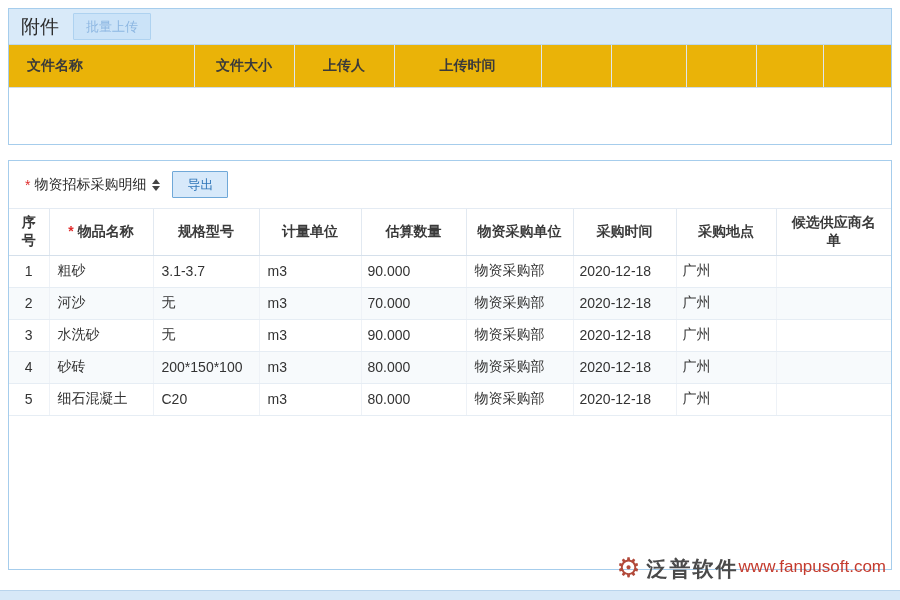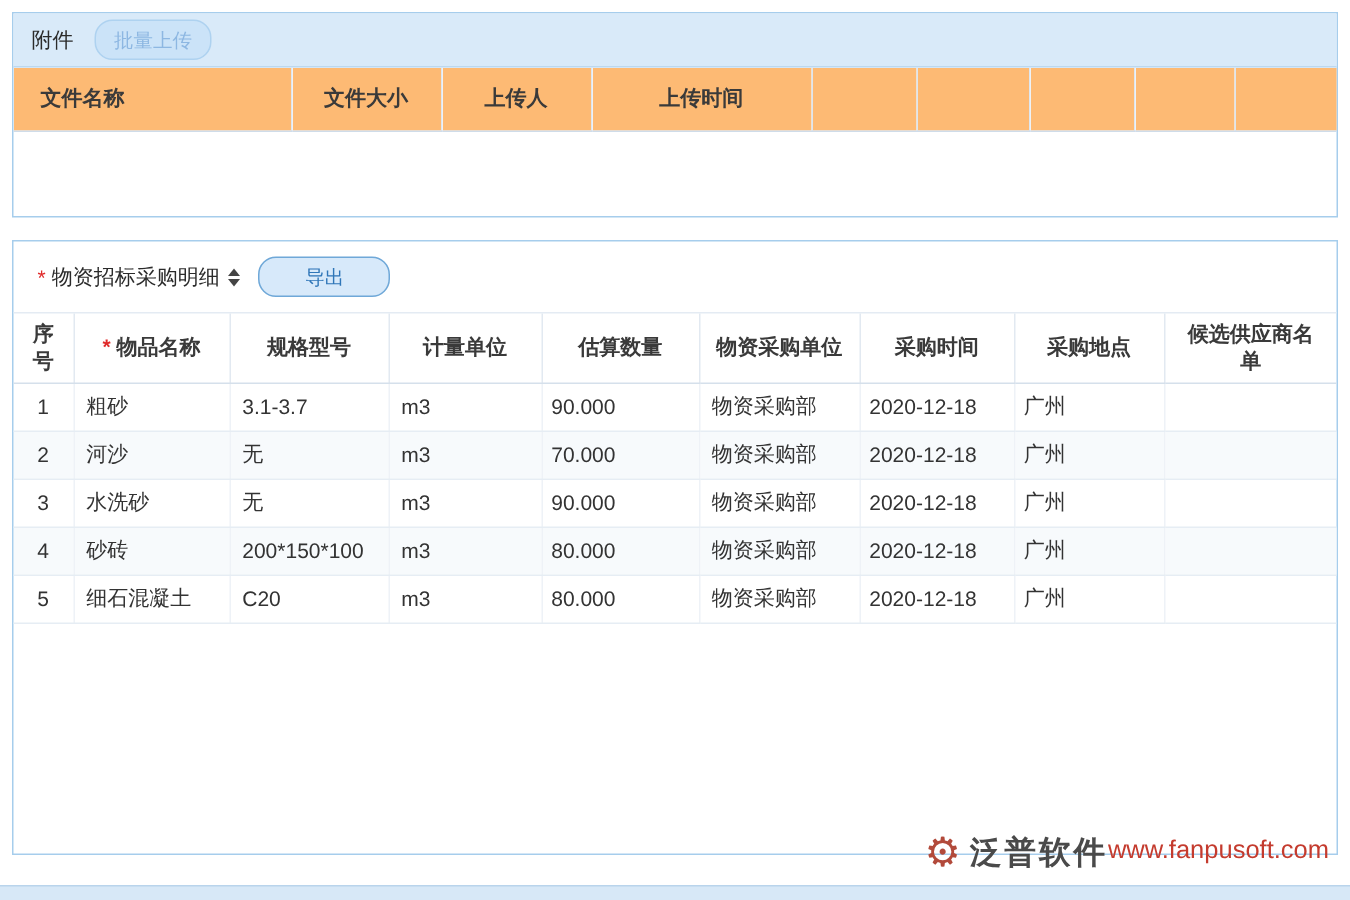--- a/index.html
+++ b/index.html
@@ -20,31 +20,31 @@
 
   
   .attachments-panel { margin-top: 8px; height: 137px; }
   .panel-header {
     height: 36px;
     background: #d9eaf9;
     display: flex; align-items: center;
     padding: 0 12px; gap: 14px;
     border-bottom: 1px solid #bcd8ef;
   }
-  .panel-title { font-size: 14px; color: #2b2b2b; }
-
-  .btn { font-family: inherit; font-size: 13px; border-radius: 12px; cursor: pointer; line-height: 1.2; }
+  .panel-title { font-size: 19px; color: #2b2b2b; }
+
+  .btn { font-family: inherit; font-size: 13px; border-radius: 1px; cursor: pointer; line-height: 1.2; }
   .btn-batch { background: #cbe3f8; border: 1px solid #aed2f0; color: #8db7e2; padding: 5px 12px; }
-  .btn-export { background: #d7e9fa; border: 1px solid #6fa8d8; color: #2f76b8; padding: 5px 30px; }
+  .btn-export { background: #d7e9fa; border: 1px solid #6fa8d8; color: #2f76b8; padding: 5px 14px; }
 
   table { width: 100%; border-collapse: collapse; table-layout: fixed; }
 
   .attachments-table th {
     height: 42px; font-weight: bold; font-size: 14px; color: #3a3a3a;
-    text-align: center; background: #fdba74;
+    text-align: center; background: #eab308;
     border-right: 1px solid #dde6ef; border-bottom: 1px solid #cfdce9;
     overflow: hidden; white-space: nowrap;
   }
   .attachments-table th:first-child { text-align: left; padding-left: 18px; }
   .attachments-table th:last-child { border-right: none; }
   .attachments-table th:nth-child(1) { width: 185px; }
   .attachments-table th:nth-child(2) { width: 100px; margin-top: 20px; }
   .attachments-table th:nth-child(3) { width: 100px; }
   .attachments-table th:nth-child(4) { width: 147px; }
   .attachments-table th:nth-child(5) { width: 70px; }

